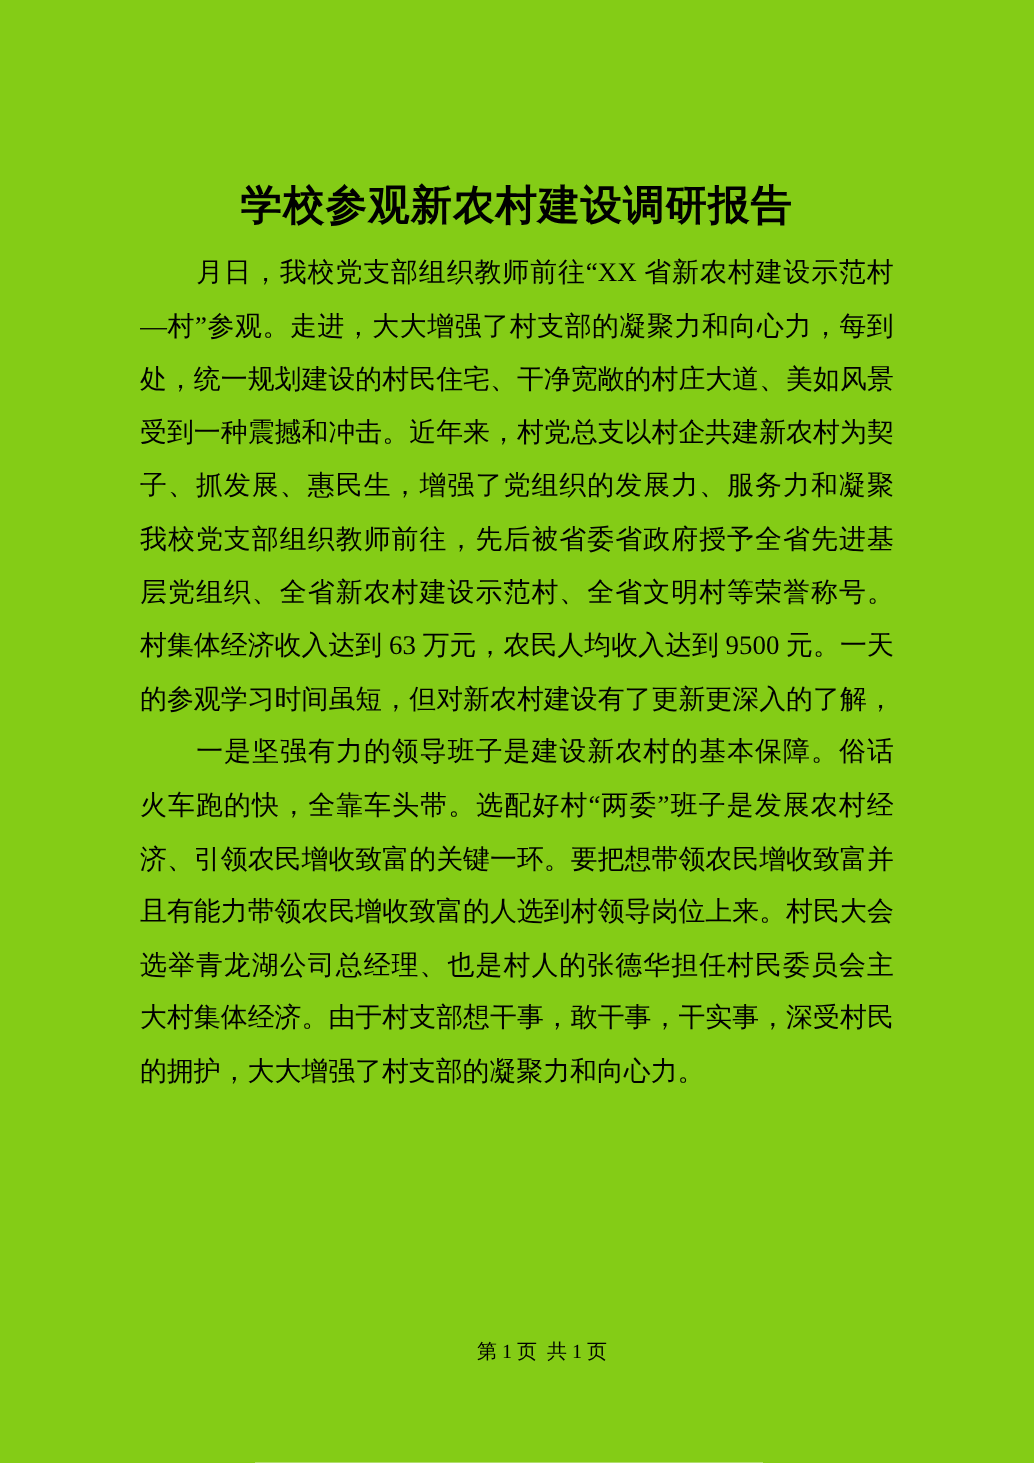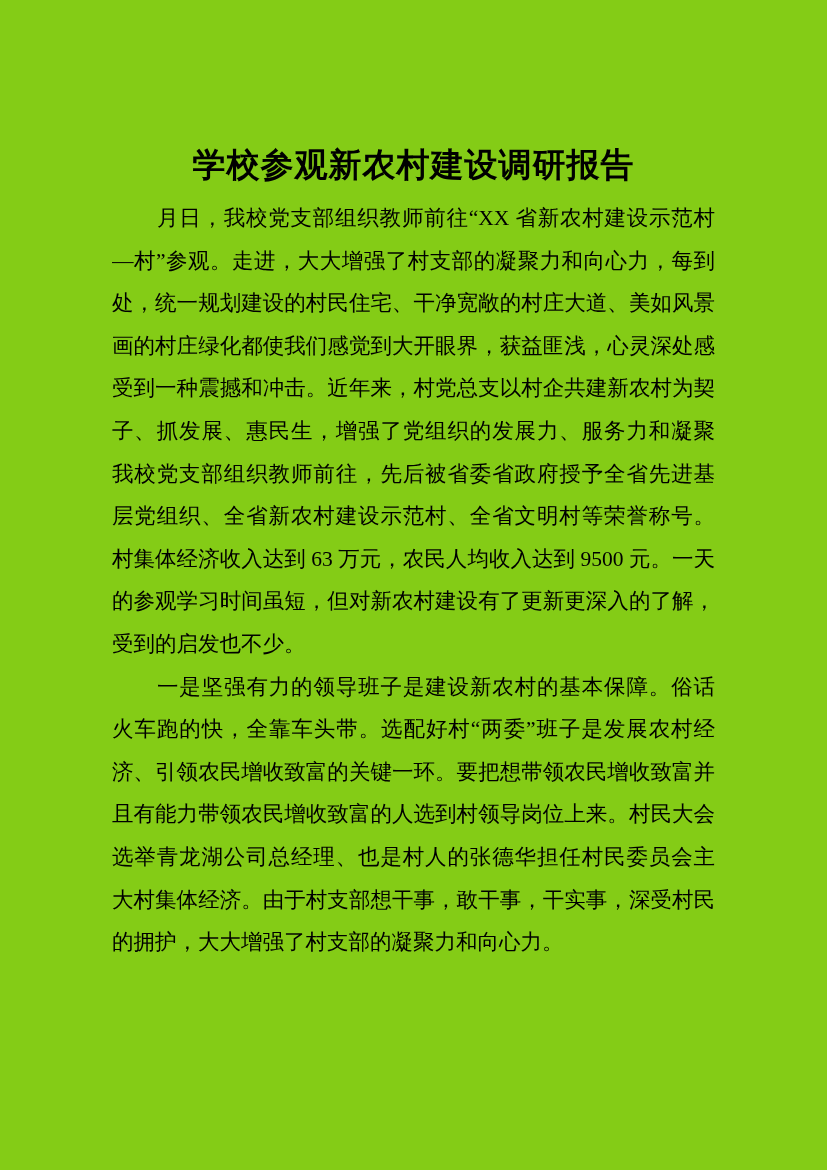--- a/index.html
+++ b/index.html
@@ -76,36 +76,35 @@
 <div class="doc-page">
 
   <h1 class="doc-title">学校参观新农村建设调研报告</h1>
 
   <div class="doc-body">
 
     <div>
       <div class="line just indent">月日，我校党支部组织教师前往“XX 省新农村建设示范村—</div>
       <div class="line just">—村”参观。走进，大大增强了村支部的凝聚力和向心力，每到一</div>
       <div class="line just">处，统一规划建设的村民住宅、干净宽敞的村庄大道、美如风景</div>
-      <div class="line just">画的村庄绿化都使我们感觉到大开眼界，获益匪浅，心灵深处感</div>
       <div class="line just">受到一种震撼和冲击。近年来，村党总支以村企共建新农村为契</div>
       <div class="line just">子、抓发展、惠民生，增强了党组织的发展力、服务力和凝聚力，</div>
       <div class="line just">我校党支部组织教师前往，先后被省委省政府授予全省先进基</div>
       <div class="line just">层党组织、全省新农村建设示范村、全省文明村等荣誉称号。年，</div>
       <div class="line just">村集体经济收入达到 63 万元，农民人均收入达到 9500 元。一天</div>
       <div class="line just">的参观学习时间虽短，但对新农村建设有了更新更深入的了解，</div>
-      <div class="line">受到的启发也不少。</div>
     </div>
 
     <div>
       <div class="line just indent">一是坚强有力的领导班子是建设新农村的基本保障。俗话说</div>
       <div class="line just">火车跑的快，全靠车头带。选配好村“两委”班子是发展农村经</div>
       <div class="line just">济、引领农民增收致富的关键一环。要把想带领农民增收致富并</div>
       <div class="line just">且有能力带领农民增收致富的人选到村领导岗位上来。村民大会</div>
       <div class="line just">选举青龙湖公司总经理、也是村人的张德华担任村民委员会主任，</div>
       <div class="line just">大村集体经济。由于村支部想干事，敢干事，干实事，深受村民</div>
       <div class="line">的拥护，大大增强了村支部的凝聚力和向心力。</div>
     </div>
 
   </div>
 
+  <div class="doc-footer">第 1 页  共 1 页</div>
 
 </div>
 
 </body></html>

